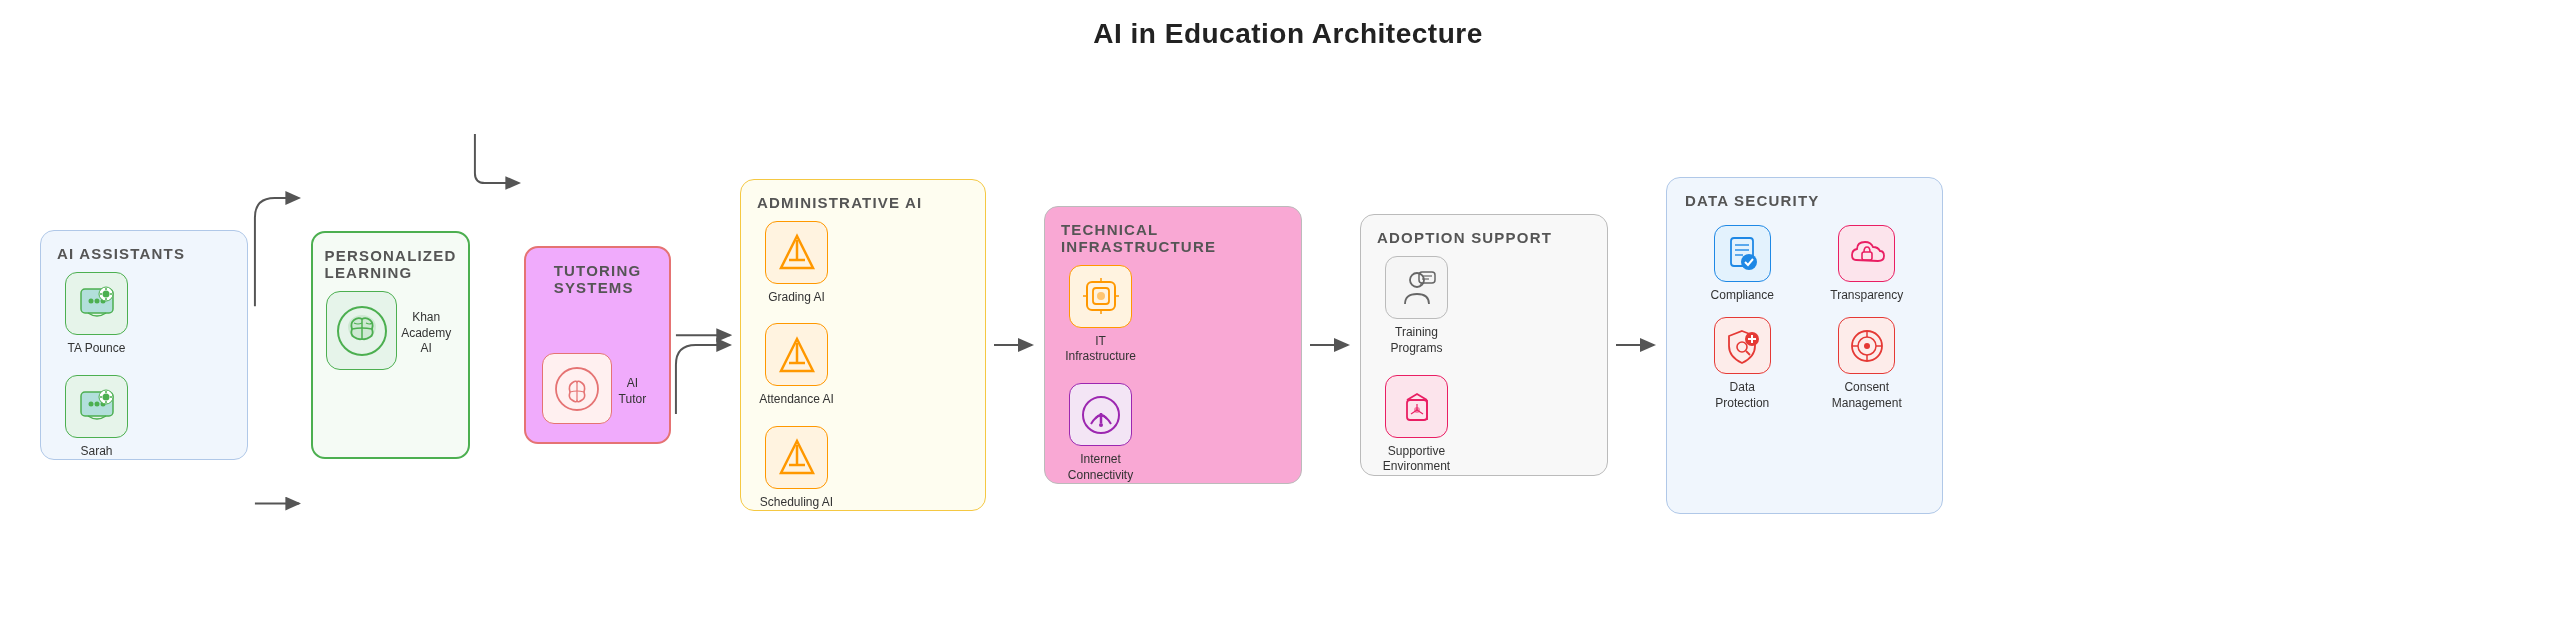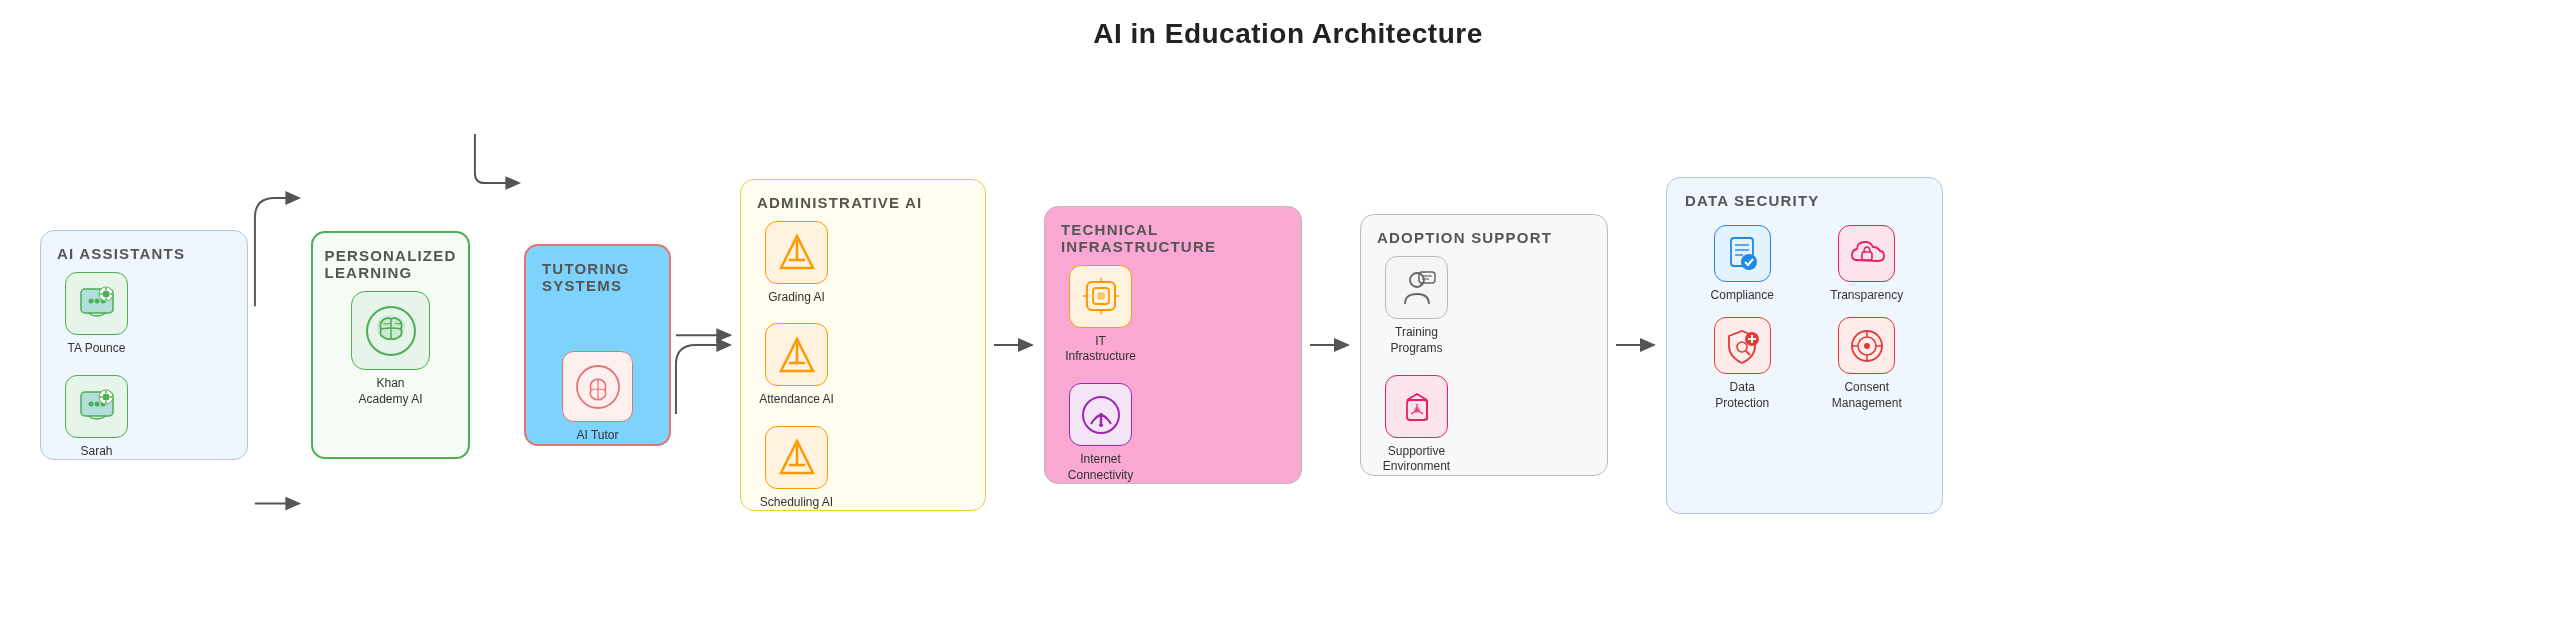--- a/index.html
+++ b/index.html
@@ -57,23 +57,24 @@
       border: 2px solid #4caf50;
       background: #f5fbf5;
       width: 159px;
       min-height: 228px;
       align-items: center;
     }
 
     
     .tutoring-box {
       border: 2px solid #e57373;
-      background: #7dd3fc;
+      background: #f0abfc;
       width: 147px;
       min-height: 198px;
+      align-items: center;
       gap: 47px;
     }
 
     
     .admin-box {
       border: 1.5px solid #f5c842;
       background: #fefdf0;
       width: 246px;
       min-height: 198px;
     }
@@ -196,21 +197,21 @@
       border: 1.5px solid #e57373;
       display: flex;
       align-items: center;
       justify-content: center;
       font-size: 36px;
       margin-bottom: 6px;
     }
 
     .center-vertical {
       display: flex;
-      flex-direction: column;
+      flex-direction: row;
       align-items: center;
       justify-content: center;
     }
 
     .diagram-wrapper {
       position: relative;
       display: flex;
       flex-direction: row;
       align-items: center;
       width: 2536px;

